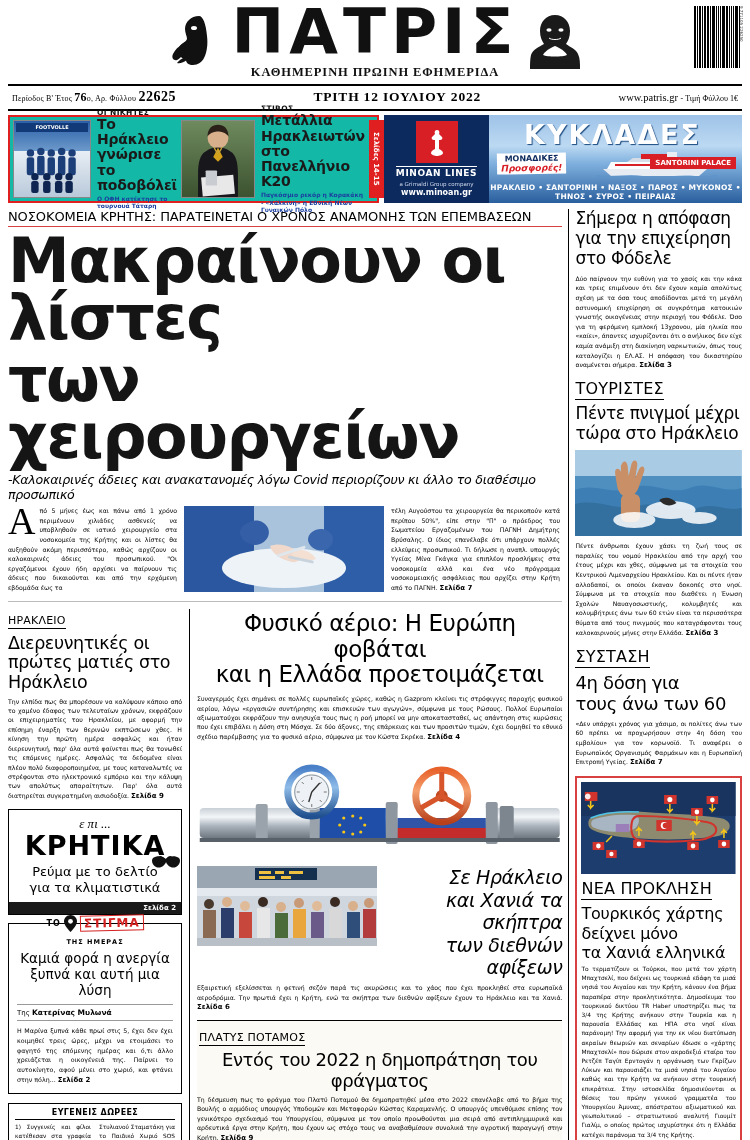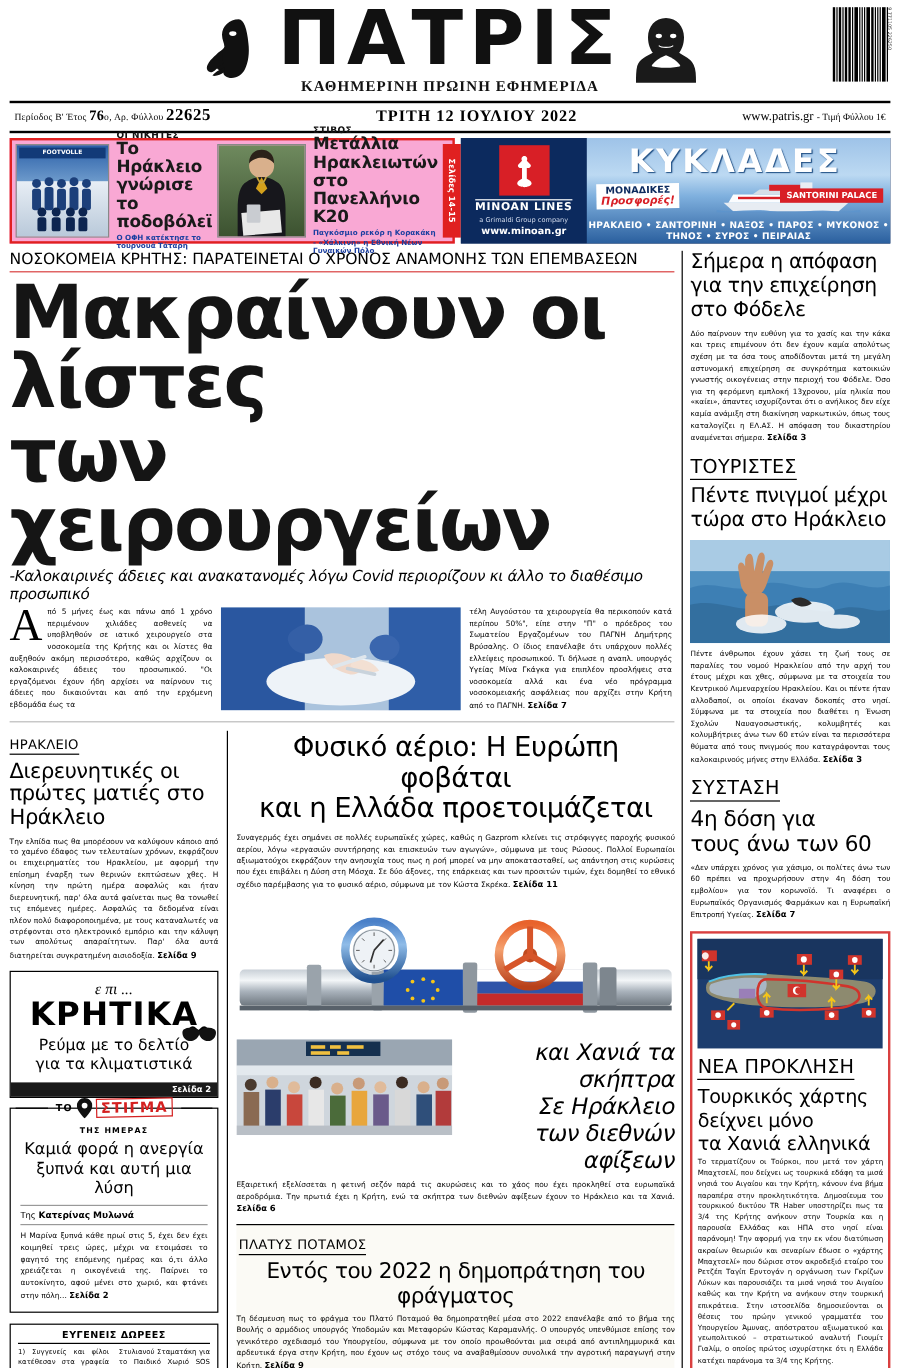--- a/index.html
+++ b/index.html
@@ -38,21 +38,21 @@
   }
   .dl-left { font-size:8px; letter-spacing:0.2px; }
   .dl-left b { font-size:12px; font-weight:bold; }
   .dl-left .issue { font-size:14px; font-weight:bold; letter-spacing:0.5px; }
   .dl-center { font-size:13.5px; font-weight:bold; letter-spacing:0.8px; }
   .dl-right { font-size:10.5px; }
   .dl-right span { font-size:8px; }
 
   
   .topads { display:flex; gap:5px; margin-top:4px; height:88px; }
-  .ad-sports { width:371px; border:2px solid #e02020; background:#f9a8d4; display:flex; position:relative; padding:3px; gap:4px; }
+  .ad-sports { width:371px; border:2px solid #e02020; background:#14b8a6; display:flex; position:relative; padding:3px; gap:4px; }
   .sp-photo { width:78px; height:100%; flex:none; position:relative; overflow:hidden; border:1px solid #888; }
   .sp-text { flex:1; display:flex; flex-direction:column; justify-content:center; padding-left:2px; }
   .sp-kicker { font-size:7.5px; font-weight:bold; letter-spacing:0.4px; color:#111; }
   .sp-head { font-size:14px; font-weight:bold; line-height:1.08; color:#1a1a1a; letter-spacing:-0.2px; }
   .sp-sub { font-size:6px; font-weight:bold; color:#1b3fa0; line-height:1.25; margin-top:2px; }
   .sp-pages { width:15px; background:#e02020; color:#fff; font-size:7px; font-weight:bold;
     writing-mode:vertical-rl; text-align:center; display:flex; align-items:center; justify-content:center; flex:none; }
 
   .ad-minoan { flex:1; background:#0c2a5e; display:flex; position:relative; overflow:hidden; }
   .ml-left { width:105px; background:#0c2a5e; display:flex; flex-direction:column; align-items:center; justify-content:center; flex:none; }
@@ -389,21 +389,21 @@
 
         </div>
 
         <div class="center">
 
           <div>
             <div class="h1c">Φυσικό αέριο: Η Ευρώπη φοβάται</div>
             <div class="h1c" style="margin-top:-6px">και η Ελλάδα προετοιμάζεται</div>
             <div class="p-small">
               <span>Συναγερμός έχει σημάνει σε πολλές ευρωπαϊκές χώρες, καθώς η Gazprom κλείνει τις στρόφιγγες παροχής φυσικού αερίου, λόγω «εργασιών συντήρησης και επισκευών των αγωγών», σύμφωνα με τους Ρώσους. Πολλοί Ευρωπαίοι αξιωματούχοι εκφράζουν την ανησυχία τους πως η ροή μπορεί να μην αποκατασταθεί, ως απάντηση στις κυρώσεις που έχει επιβάλει η Δύση στη Μόσχα. Σε δύο άξονες, της επάρκειας και των προσιτών τιμών, έχει δομηθεί το εθνικό σχέδιο παρέμβασης για το φυσικό αέριο, σύμφωνα με τον Κώστα Σκρέκα.</span>
-              <span class="pg">Σελίδα 11</span>
+              <span class="pg">Σελίδα 4</span>
             </div>
             <div class="pipes">
               <svg viewBox="0 0 360 112" style="width:100%;height:100%">
                 <defs>
                   <linearGradient id="steel" x1="0" y1="0" x2="0" y2="1">
                     <stop offset="0" stop-color="#c9d0d7"></stop>
                       <stop offset=".3" stop-color="#f3f6f8"></stop>
                     <stop offset=".6" stop-color="#aab3bc"></stop>
                       <stop offset="1" stop-color="#6f7880"></stop>
                   </linearGradient>
@@ -491,22 +491,22 @@
                       <rect x="132" y="42" width="13" height="32" fill="#d8d8d8"></rect>
                     <circle cx="156" cy="40" r="5" fill="#d9b08c"></circle>
                       <rect x="150" y="46" width="13" height="28" fill="#2f4f7a"></rect>
                     <circle cx="172" cy="37" r="5" fill="#c89a78"></circle>
                       <rect x="166" y="43" width="13" height="31" fill="#b23b3b"></rect>
                   </g>
                   <rect x="0" y="72" width="180" height="8" fill="#b9bfc6"></rect>
                 </svg>
               </div>
               <div style="flex:1">
+                <div class="h2r">Σε Ηράκλειο</div>
                 <div class="h2r">και Χανιά τα σκήπτρα</div>
-                <div class="h2r">Σε Ηράκλειο</div>
                 <div class="h2r">των διεθνών αφίξεων</div>
               </div>
             </div>
             <div class="p-small" style="margin-top:5px">
               <span>Εξαιρετική εξελίσσεται η φετινή σεζόν παρά τις ακυρώσεις και το χάος που έχει προκληθεί στα ευρωπαϊκά αεροδρόμια. Την πρωτιά έχει η Κρήτη, ενώ τα σκήπτρα των διεθνών αφίξεων έχουν το Ηράκλειο και τα Χανιά.</span>
               <span class="pg">Σελίδα 6</span>
             </div>
           </div>
 
           <div class="band-platys">

